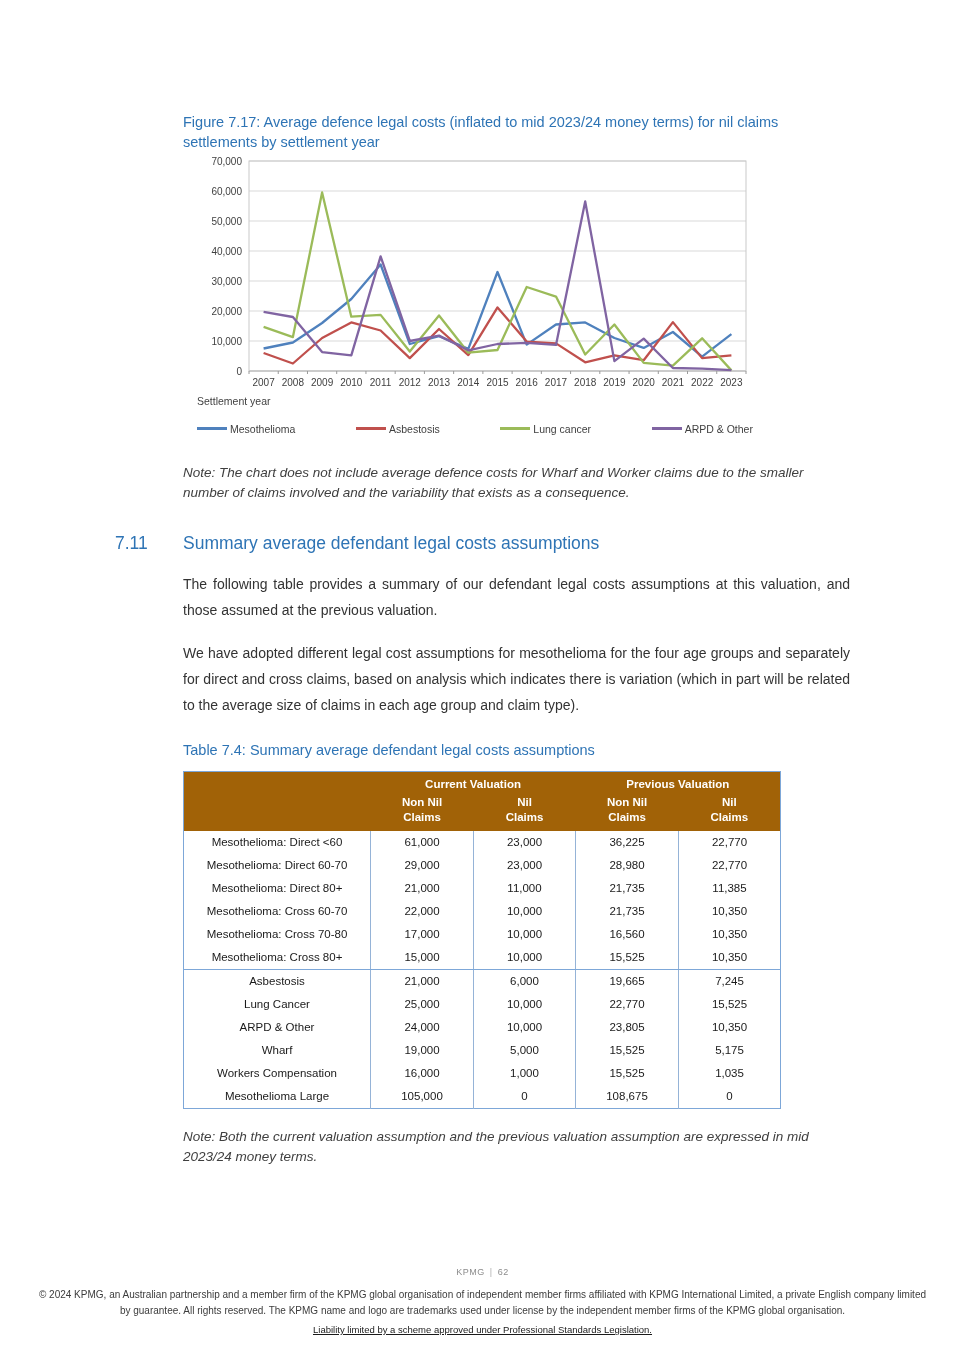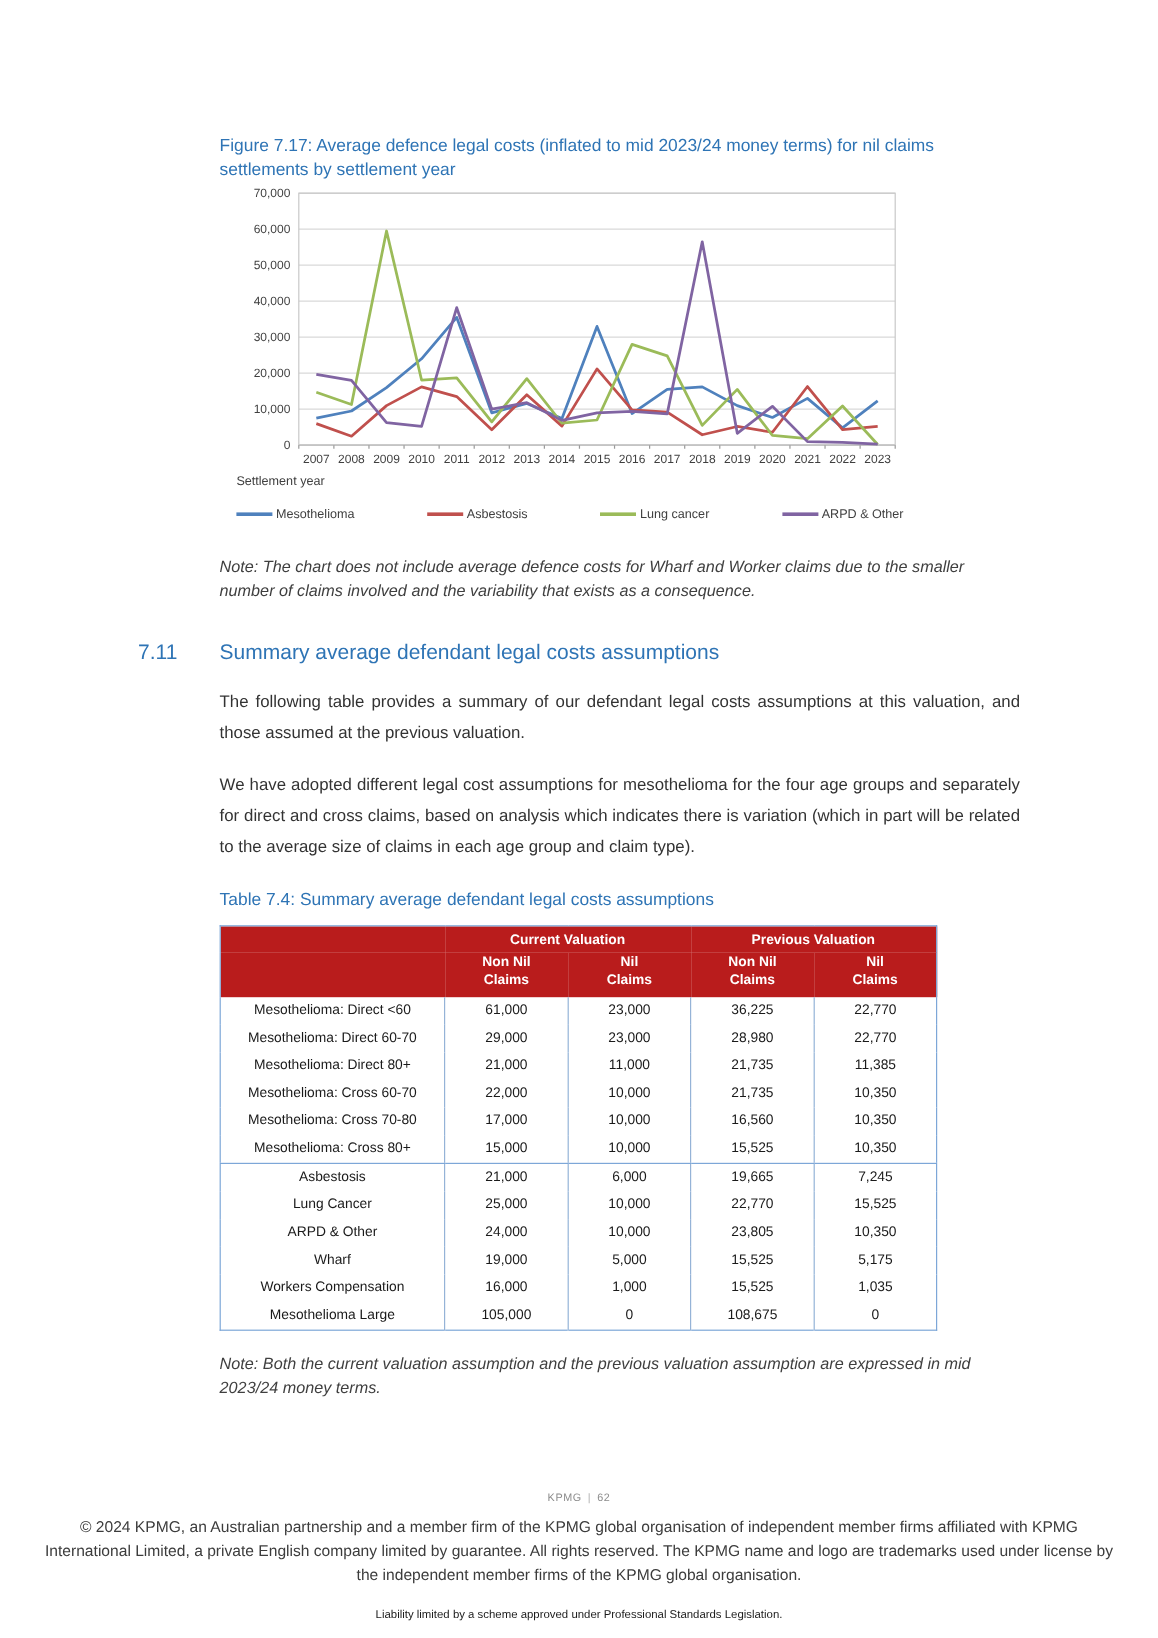--- a/index.html
+++ b/index.html
@@ -51,42 +51,42 @@
   .table-caption{
     color:#2e74b5;font-size:14.5px;margin-top:24px;margin-bottom:13px;
   }
   
   table.summary{
     border-collapse:collapse;width:597px;table-layout:fixed;
     font-size:11.5px;color:#1a1a1a;
     border:1px solid #7da7d8;
   }
   table.summary thead th{
-    background:#b91c1c;color:#ffffff;font-weight:bold;
+    background:#a16207;color:#ffffff;font-weight:bold;
     padding:1px 2px;white-space:pre-line;line-height:1.35;
     border:none;vertical-align:top;text-align:center;
   }
   table.summary thead tr.group-row th{padding-top:5px;}
   table.summary thead tr.sub-row th{padding-bottom:5px;}
   table.summary tbody td{
     text-align:center;height:23px;padding:0 2px;
     border-left:1px solid #95b3d7;
   }
   table.summary tbody td:first-child{border-left:none;}
   table.summary tbody tr.group-end td{border-bottom:1px solid #7da7d8;}
   
-  .footer{position:absolute;left:0;bottom:0;width:965px;text-align:center;}
+  .footer{position:absolute;left:0;bottom:16px;width:965px;text-align:center;}
   .page-indicator{font-size:9px;color:#8c8c8c;letter-spacing:.5px;}
   .page-indicator .bar{color:#b0b0b0;padding:0 5px;}
   .legal{
-    margin:10px auto 17px;width:900px;
-    font-size:13px;line-height:1.55;color:#3c3c3c;
+    margin:10px auto 6px;width:900px;
+    font-size:10px;line-height:1.55;color:#3c3c3c;
   }
   .liability{
-    margin:1px auto 14px;font-size:9.5px;color:#1a1a1a;
+    margin:1px auto 14px;font-size:9.5px;color:#1a1a1a;text-decoration:underline;
   }
 </style>
 </head>
 <body>
 
 <div class="page">
   <div class="content">
 
     <div class="fig-caption">Figure 7.17: Average defence legal costs (inflated to mid 2023/24 money terms) for nil claims settlements by settlement year</div>
 

